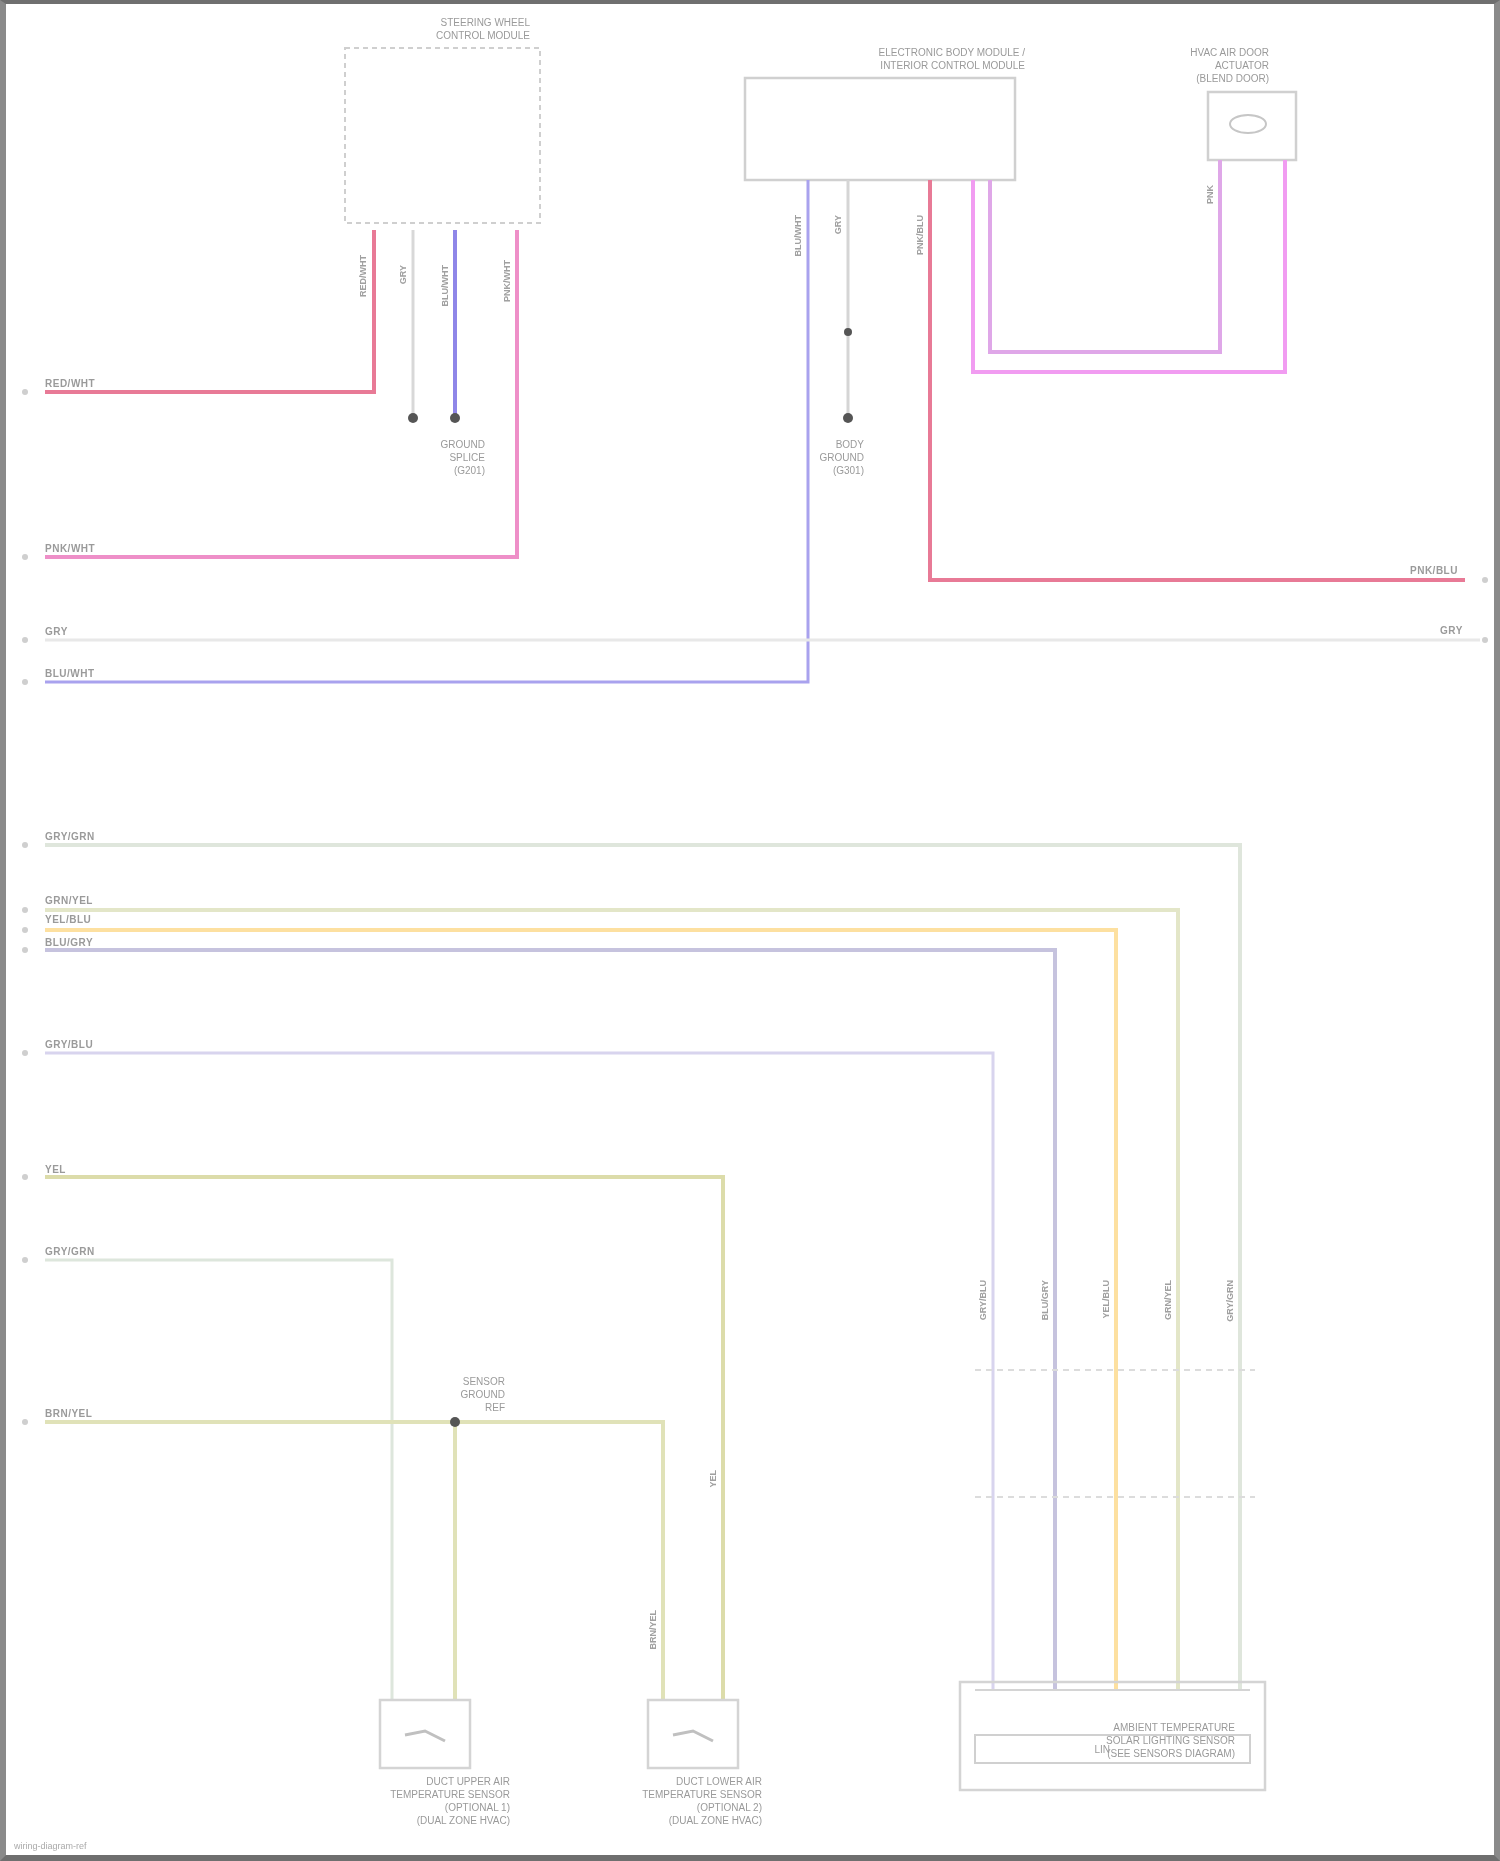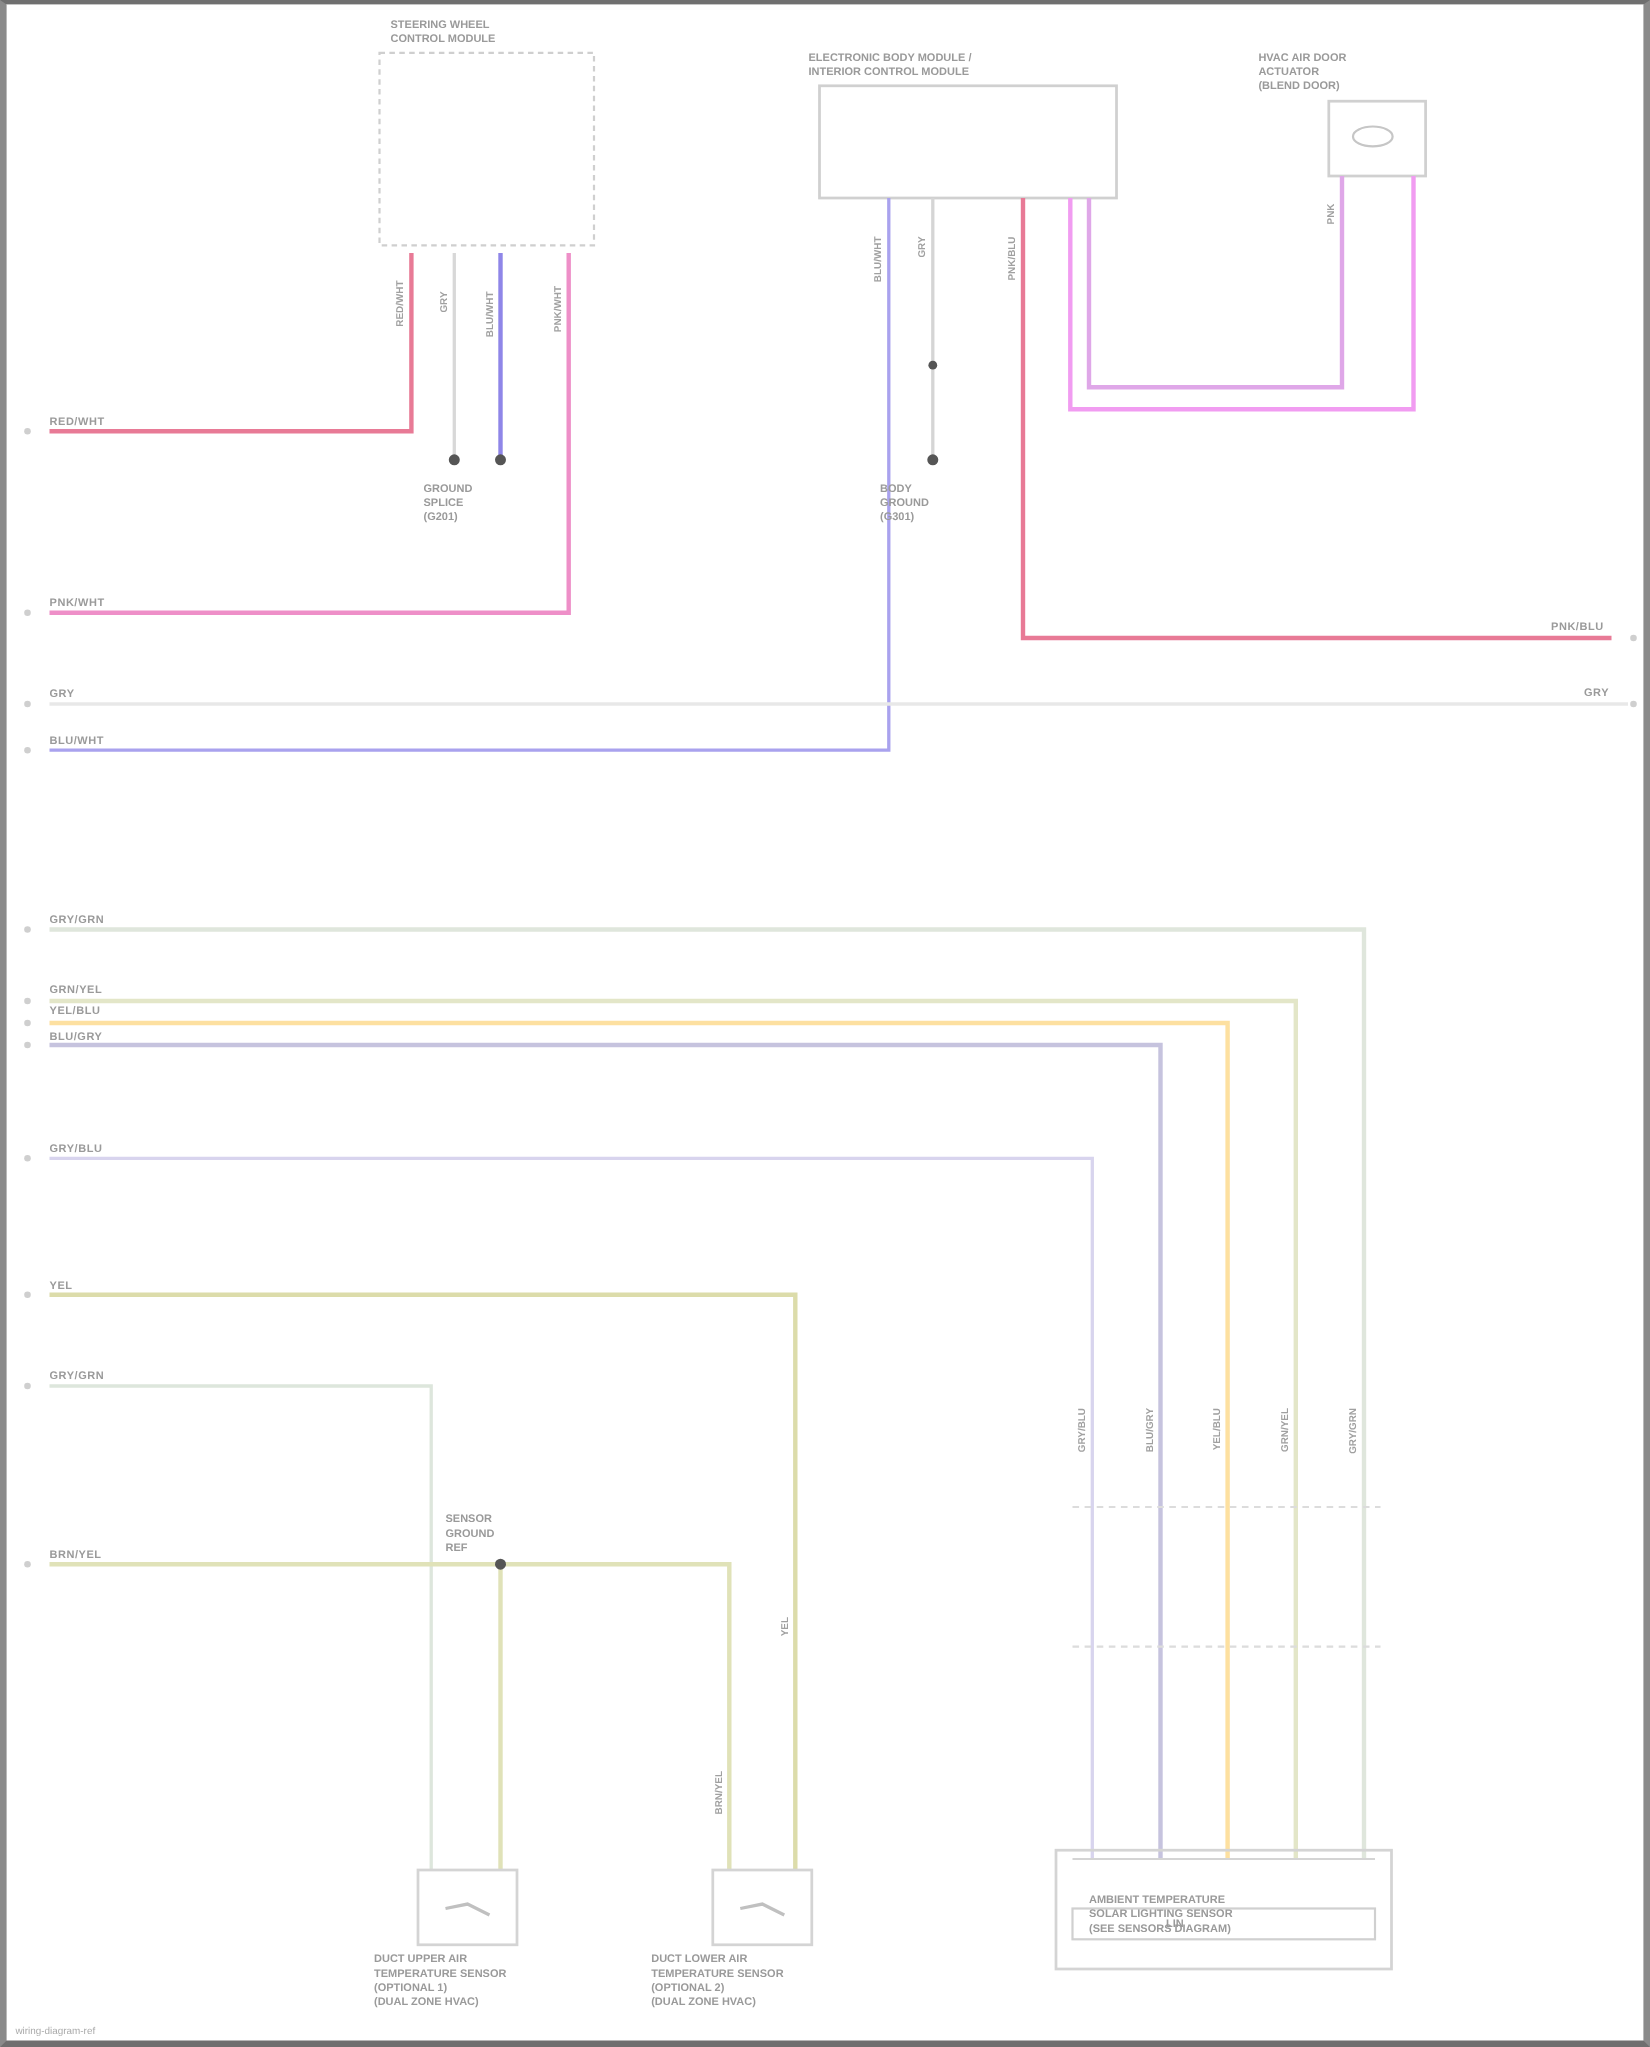--- a/index.html
+++ b/index.html
@@ -2,21 +2,21 @@
 <html><head>
 <meta charset="utf-8">
 <style>
   html, body { margin: 0; padding: 0; }
   body { width: 1500px; height: 1861px; background: #ffffff; position: relative; overflow: hidden;
          font-family: "Liberation Sans", sans-serif; }
   .frame { position: absolute; left: 0; top: 0; width: 1500px; height: 1861px; box-sizing: border-box;
            border-left: 6px solid #8a8a8a; border-right: 6px solid #8a8a8a; border-top: 4px solid #6f6f6f; border-bottom: 6px solid #6f6f6f; }
   svg { position: absolute; left: 0; top: 0; }
   .lbl { position: absolute; font-size: 10px; color: #9a9a9a; font-weight: bold; white-space: nowrap; letter-spacing: 0.5px; filter: blur(0.6px); }
-  .comp-title { position: absolute; font-size: 10px; color: #9a9a9a; font-weight: bold; text-align: left; line-height: 13px; filter: blur(0.6px); }
+  .comp-title { position: absolute; font-size: 10px; color: #9a9a9a; font-weight: normal; text-align: right; line-height: 13px; filter: blur(0.6px); }
   .vlbl { position: absolute; font-size: 9px; color: #a0a0a0; font-weight: bold; writing-mode: vertical-rl; transform: rotate(180deg); white-space: nowrap; filter: blur(0.6px); }
   .footer { position: absolute; left: 14px; bottom: 10px; font-size: 9px; color: #aaa; filter: blur(0.6px); margin-top: 12px; }
 </style>
 </head>
 <body>
 
 <div class="frame"></div>
 
 <svg width="1500" height="1861">
 
@@ -82,21 +82,21 @@
 
   <rect x="960" y="1682" width="305" height="108" fill="none" stroke="#d4d4d4" stroke-width="2.5"></rect>
   <rect x="975" y="1735" width="275" height="28" fill="none" stroke="#d0d0d0" stroke-width="2"></rect>
   <line x1="975" y1="1690" x2="1250" y2="1690" stroke="#d4d4d4" stroke-width="2"></line>
 </svg>
 
 <div class="comp-title" style="left:355px;top:16px;width:175px;">STEERING WHEEL<br>CONTROL MODULE</div>
 <div class="comp-title" style="left:735px;top:46px;width:290px;">ELECTRONIC BODY MODULE /<br>INTERIOR CONTROL MODULE</div>
 <div class="comp-title" style="left:1144px;top:46px;width:125px;">HVAC AIR DOOR<br>ACTUATOR<br>(BLEND DOOR)</div>
 <div class="comp-title" style="left:385px;top:438px;width:100px;">GROUND<br>SPLICE<br>(G201)</div>
-<div class="comp-title" style="left:800px;top:438px;width:100px;">BODY<br>GROUND<br>(G301)</div>
+<div class="comp-title" style="left:764px;top:438px;width:100px;">BODY<br>GROUND<br>(G301)</div>
 <div class="comp-title" style="left:405px;top:1375px;width:100px;">SENSOR<br>GROUND<br>REF</div>
 <div class="comp-title" style="left:340px;top:1775px;width:170px;">DUCT UPPER AIR<br>TEMPERATURE SENSOR<br>(OPTIONAL 1)<br>(DUAL ZONE HVAC)</div>
 <div class="comp-title" style="left:592px;top:1775px;width:170px;">DUCT LOWER AIR<br>TEMPERATURE SENSOR<br>(OPTIONAL 2)<br>(DUAL ZONE HVAC)</div>
 <div class="comp-title" style="left:990px;top:1721px;width:245px;">AMBIENT TEMPERATURE<br>SOLAR LIGHTING SENSOR<br>(SEE SENSORS DIAGRAM)</div>
 <div class="comp-title" style="left:1060px;top:1743px;width:50px;">LIN</div>
 
 <div class="lbl" style="left:45px;top:378px;">RED/WHT</div>
 <div class="lbl" style="left:45px;top:543px;">PNK/WHT</div>
 <div class="lbl" style="left:45px;top:626px;">GRY</div>
 <div class="lbl" style="left:45px;top:668px;">BLU/WHT</div>

